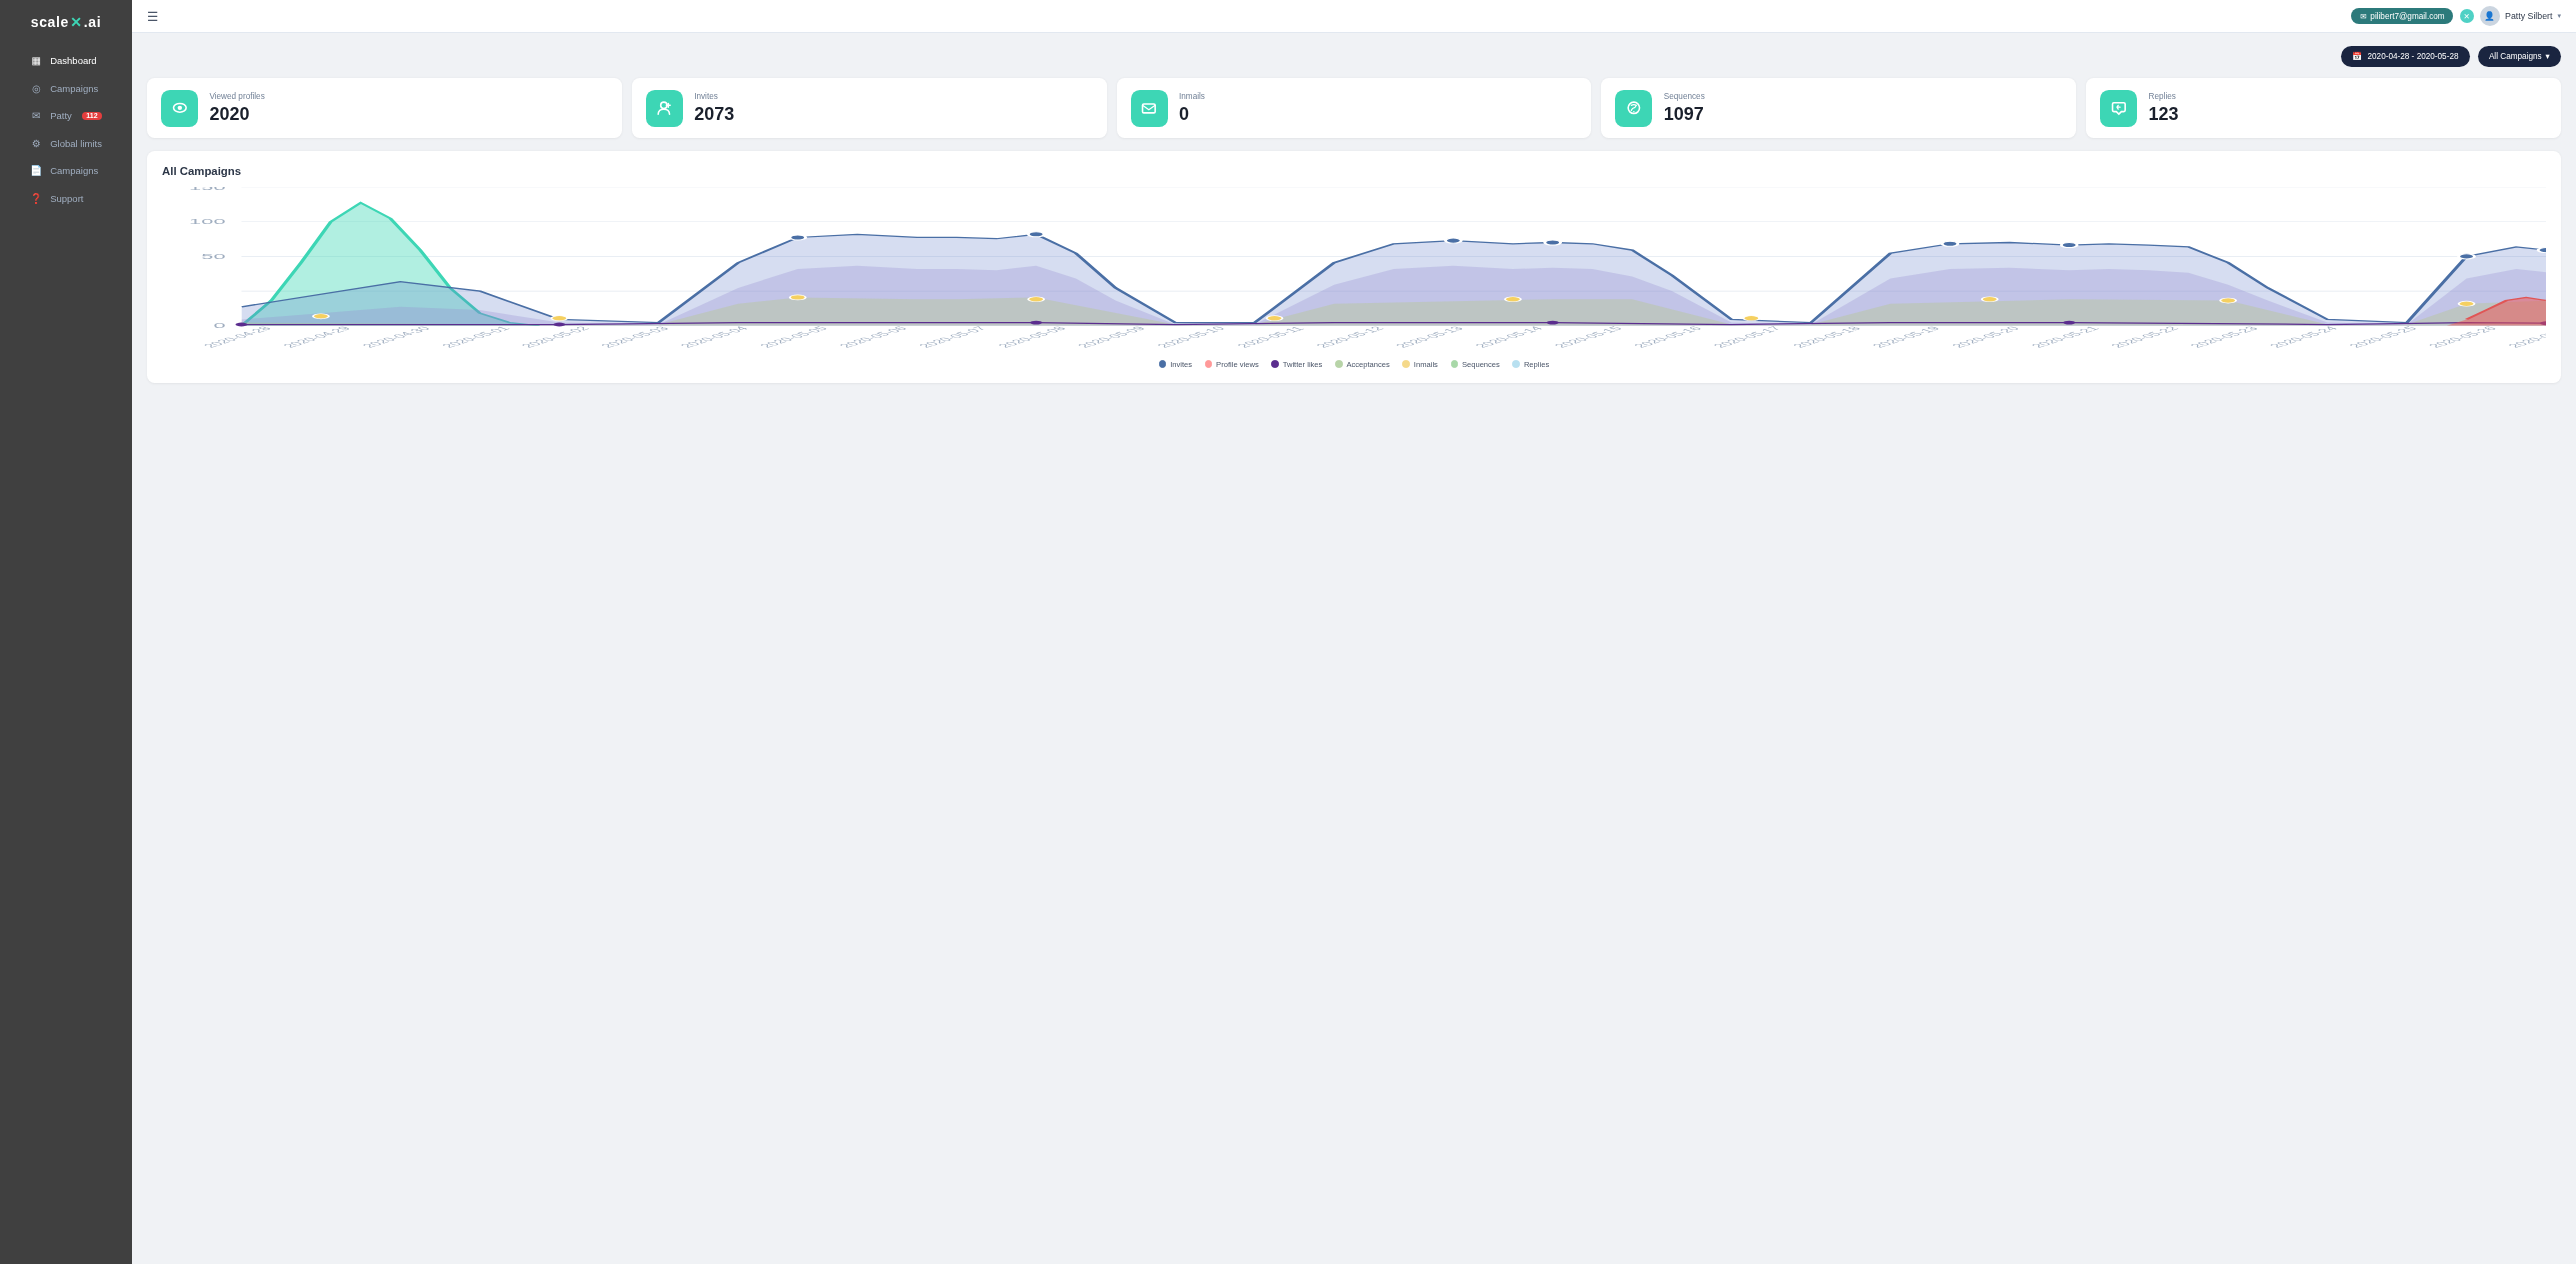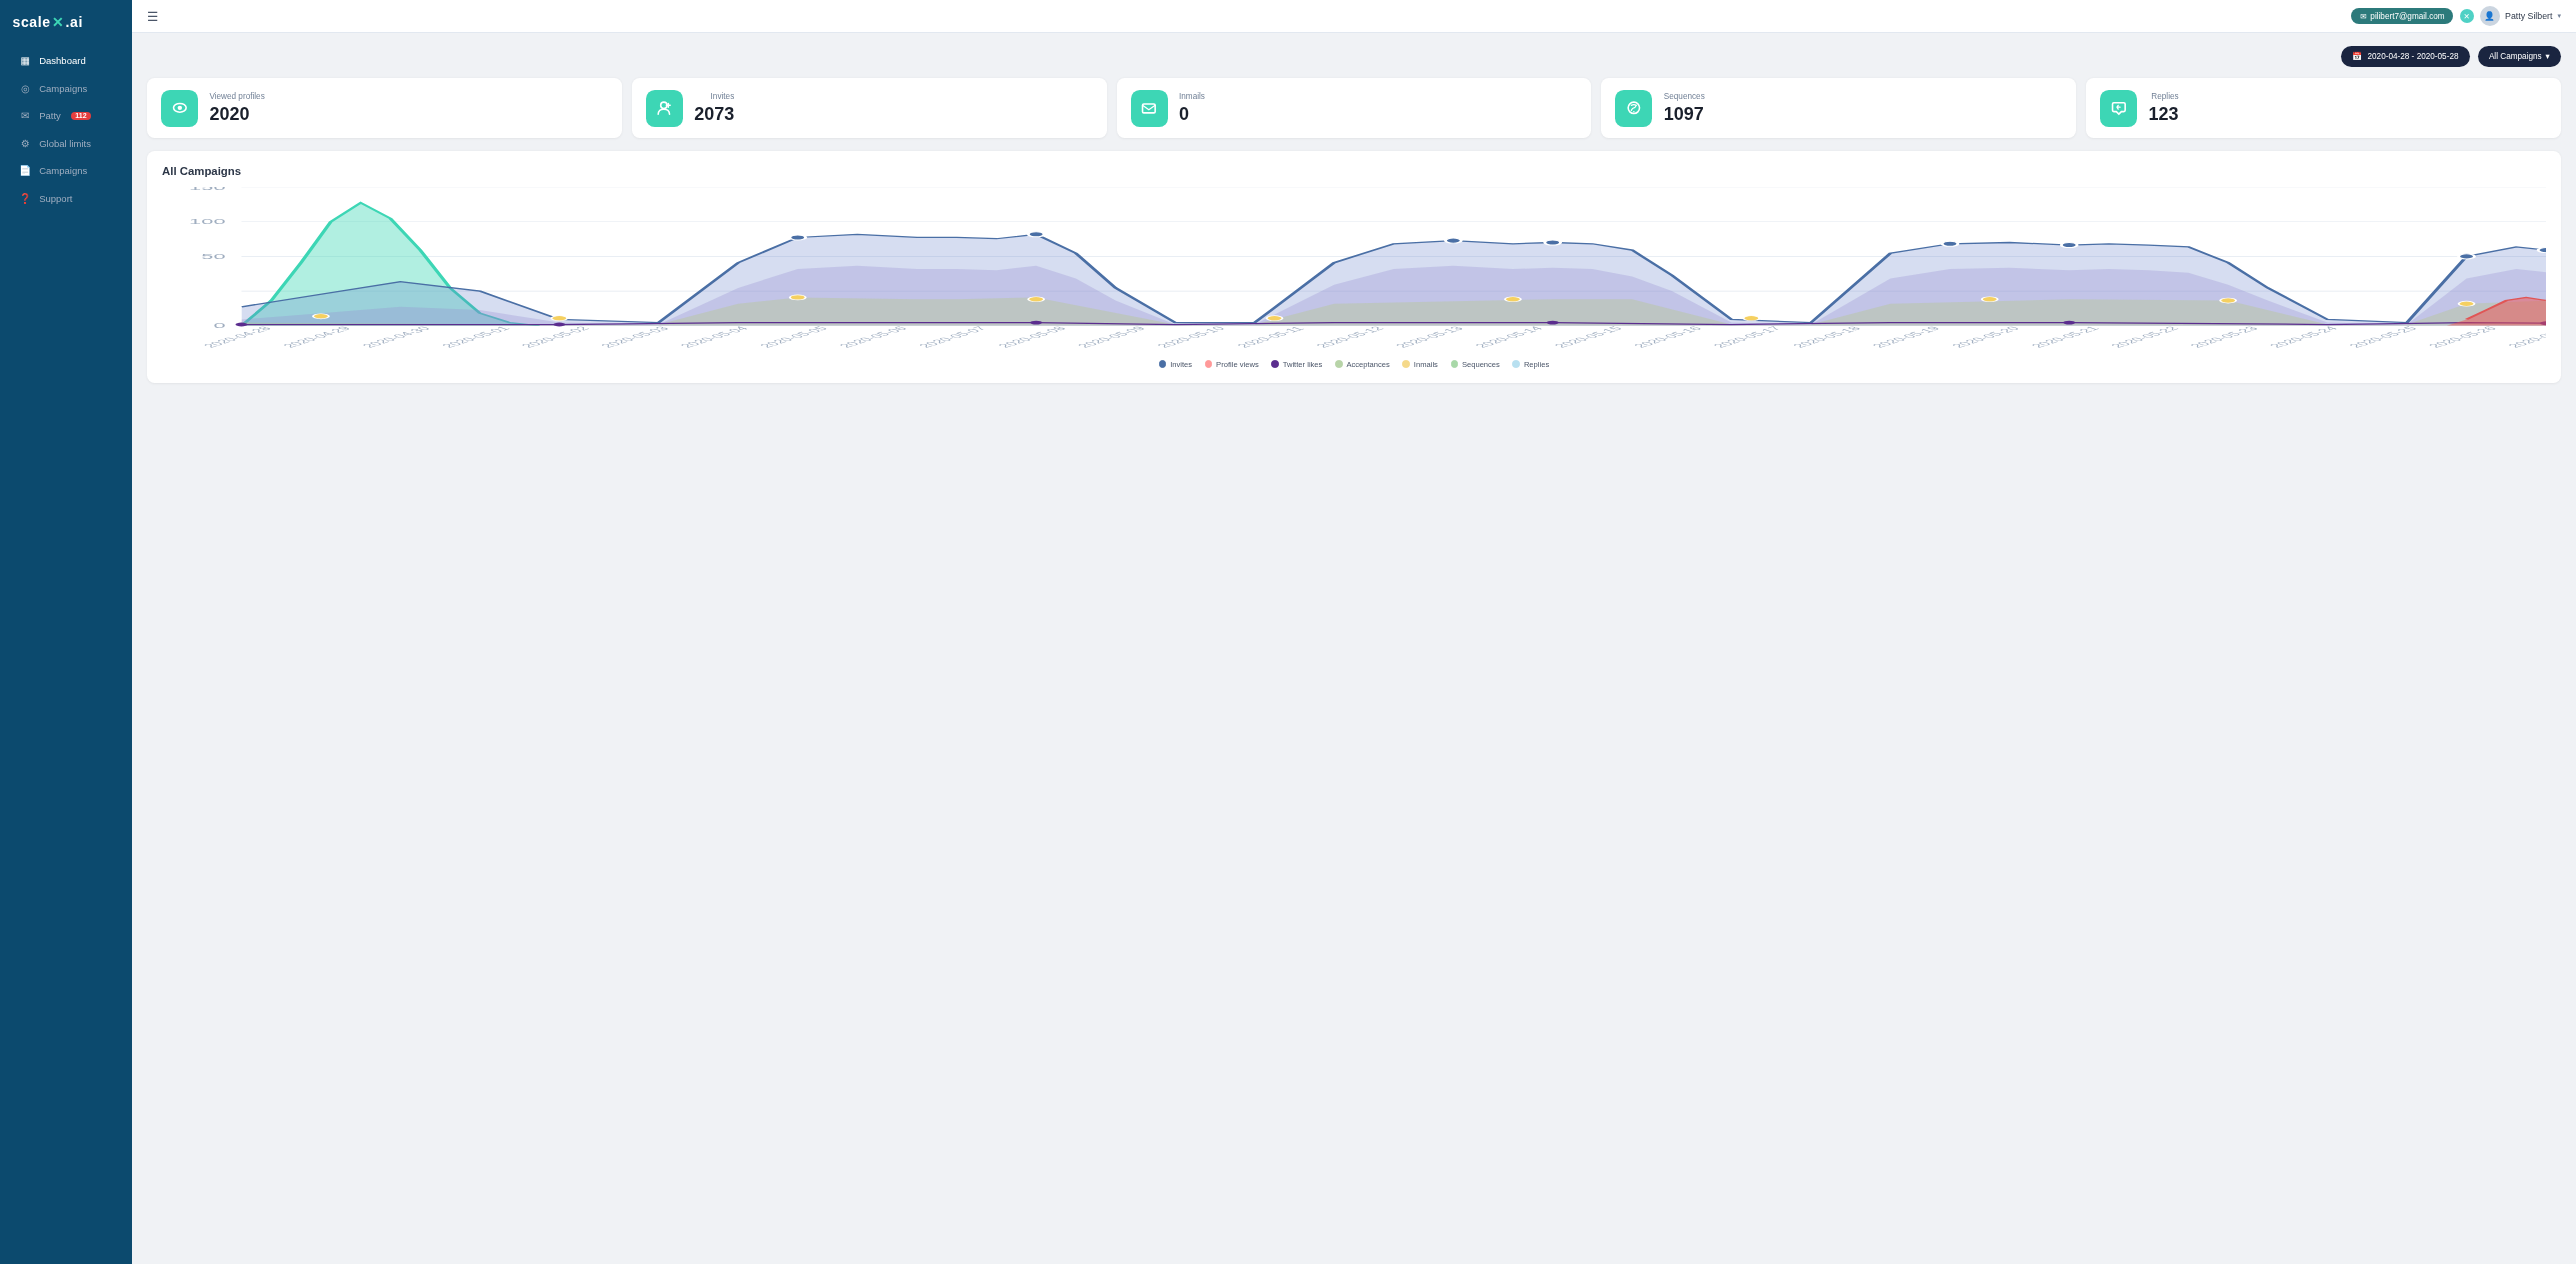--- a/index.html
+++ b/index.html
@@ -1,26 +1,27 @@
 <!DOCTYPE html>
 <html style="font-size:10px"><head>
   <meta charset="utf-8">
   <style>
     * { box-sizing: border-box; margin: 0; padding: 0; }
     body { font-family: 'Segoe UI', Arial, sans-serif; background: #f0f2f5; display: flex; height: 100vh; overflow: hidden; }
 
     
     .sidebar {
       width: 132px;
-      background: #0c4a6e;
+      background: #404040;
       color: #fff;
       display: flex;
       flex-direction: column;
       flex-shrink: 0;
       height: 100vh;
+      align-items: center;
     }
     .sidebar-logo {
       padding: 14px 12.6px 11.4px;
       font-size: 14px;
       font-weight: bold;
       color: #fff;
       letter-spacing: 0.6px;
     }
     .logo-text { display: flex; align-items: center; gap: 1.3px; }
     .logo-scale { color: #fff; font-weight: 700; font-size: 14px; }
@@ -112,21 +113,21 @@
       background: #fff; border-radius: 7.6px; padding: 11.4px 14px;
       flex: 1; display: flex; align-items: center; gap: 11.4px;
       box-shadow: 0 0.6px 2.5px rgba(0,0,0,0.06);
     }
     .stat-icon-box {
       width: 37px; height: 37px; border-radius: 8.8px;
       background: #3dd6b5; display: flex; align-items: center;
       justify-content: center; color: #fff; font-size: 15px; flex-shrink: 0;
     }
     .stat-info { display: flex; flex-direction: column; }
-    .stat-label { font-size: 8.2px; color: #718096; margin-bottom: 2.5px; text-align: right; }
+    .stat-label { font-size: 8.2px; color: #718096; margin-bottom: 2.5px; }
     .stat-value { font-size: 18px; font-weight: 700; color: #1a202c; }
 
     
     .chart-card {
       background: #fff; border-radius: 7.6px; padding: 14px 15px;
       box-shadow: 0 0.6px 2.5px rgba(0,0,0,0.06);
     }
     .chart-title { font-size: 11.4px; color: #2d3748; font-weight: 600; margin-bottom: 10px; }
     .chart-area { position: relative; height: 164px; }
     .chart-svg { width: 100%; height: 100%; }

